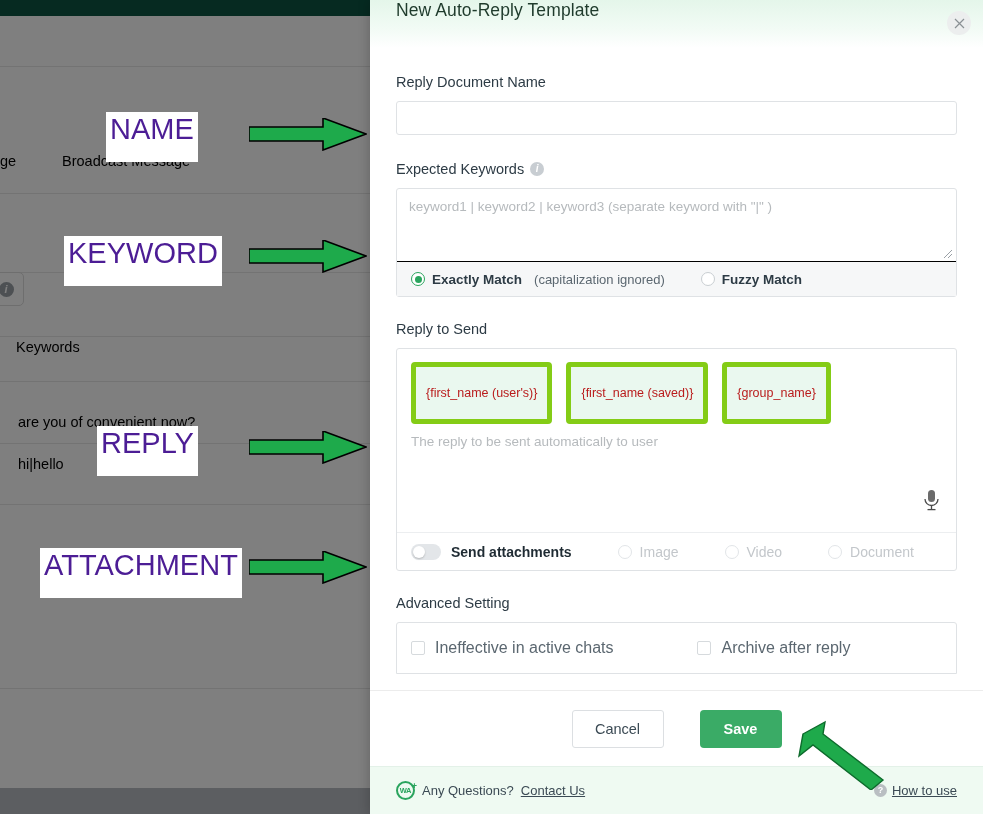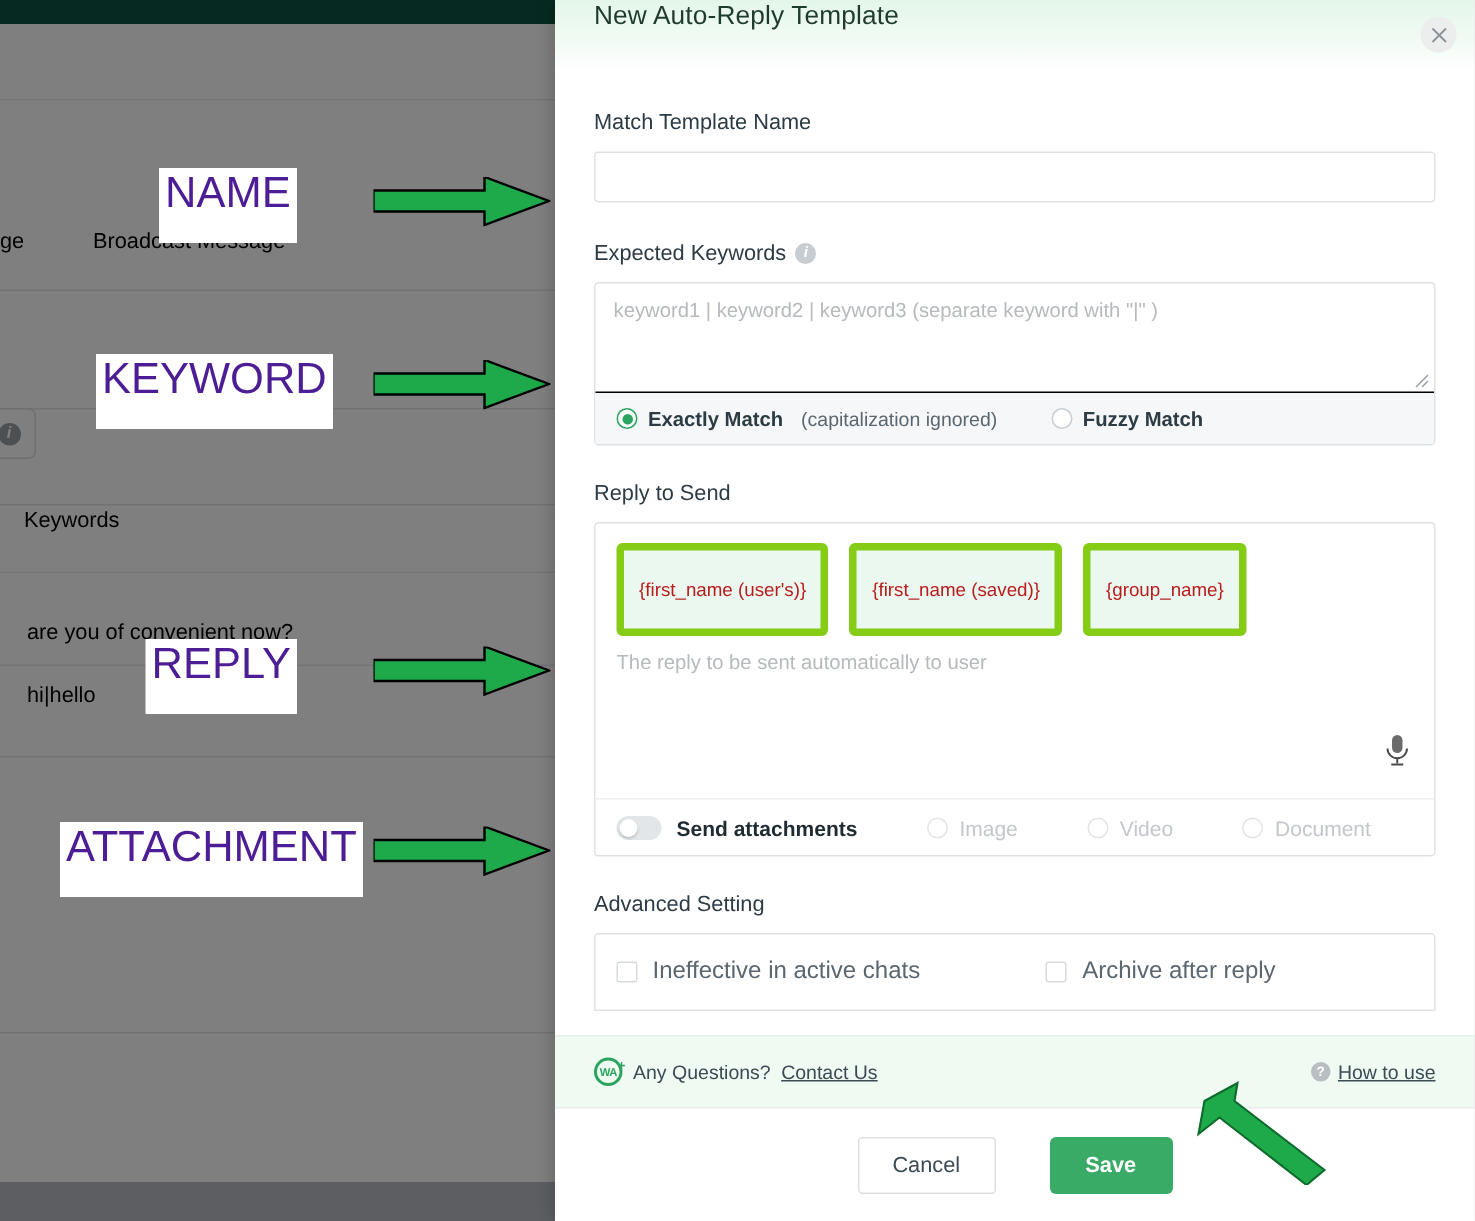--- a/index.html
+++ b/index.html
@@ -214,21 +214,21 @@
     <div id="close-btn">
       <svg width="11" height="11" viewBox="0 0 11 11">
         <path d="M1 1 L10 10 M10 1 L1 10" stroke="#8a9094" stroke-width="1.2" fill="none"></path>
       </svg>
     </div>
   </div>
 
   <div id="panel-body">
 
     
-    <div class="field-label">Match Template Name</div>
+    <div class="field-label">Reply Document Name</div>
     <input id="name-input" type="text" placeholder="" style="">
 
     
     <div class="field-label">
       <span>Expected Keywords</span>
       <span class="info-dot">i</span>
     </div>
     <div id="keywords-box">
       <div id="keywords-area">
         <span>keyword1 | keyword2 | keyword3 (separate keyword with "|" )</span>
@@ -292,37 +292,37 @@
         <span>Ineffective in active chats</span>
       </span>
       <span class="checkrow second">
         <span class="checkbox"></span>
         <span>Archive after reply</span>
       </span>
     </div>
 
   </div>
 
+  <div id="panel-actions">
+    <button id="cancel-btn">Cancel</button>
+    <button id="save-btn">Save</button>
+  </div>
+
   <div id="panel-footer">
     <div class="foot-left">
       <span class="wa-logo">
         <i>WA</i>
         <b>+</b>
       </span>
       <span class="foot-text">Any Questions?</span>
       <span class="foot-link">Contact Us</span>
     </div>
     <div class="foot-right">
       <span class="q-dot">?</span>
       <span class="foot-link">How to use</span>
     </div>
   </div>
 
-  <div id="panel-actions">
-    <button id="cancel-btn">Cancel</button>
-    <button id="save-btn">Save</button>
-  </div>
-
 </div>
 
 <svg style="position:absolute;left:795px;top:718px;" width="90" height="72" viewBox="0 0 90 72">
   <polygon points="8,16 30,4 28,16 88,62 76,72 18,27 4,38" fill="#1eaa4b" stroke="#0d6b2c" stroke-width="1.4"></polygon>
 </svg>
 
 </body></html>

